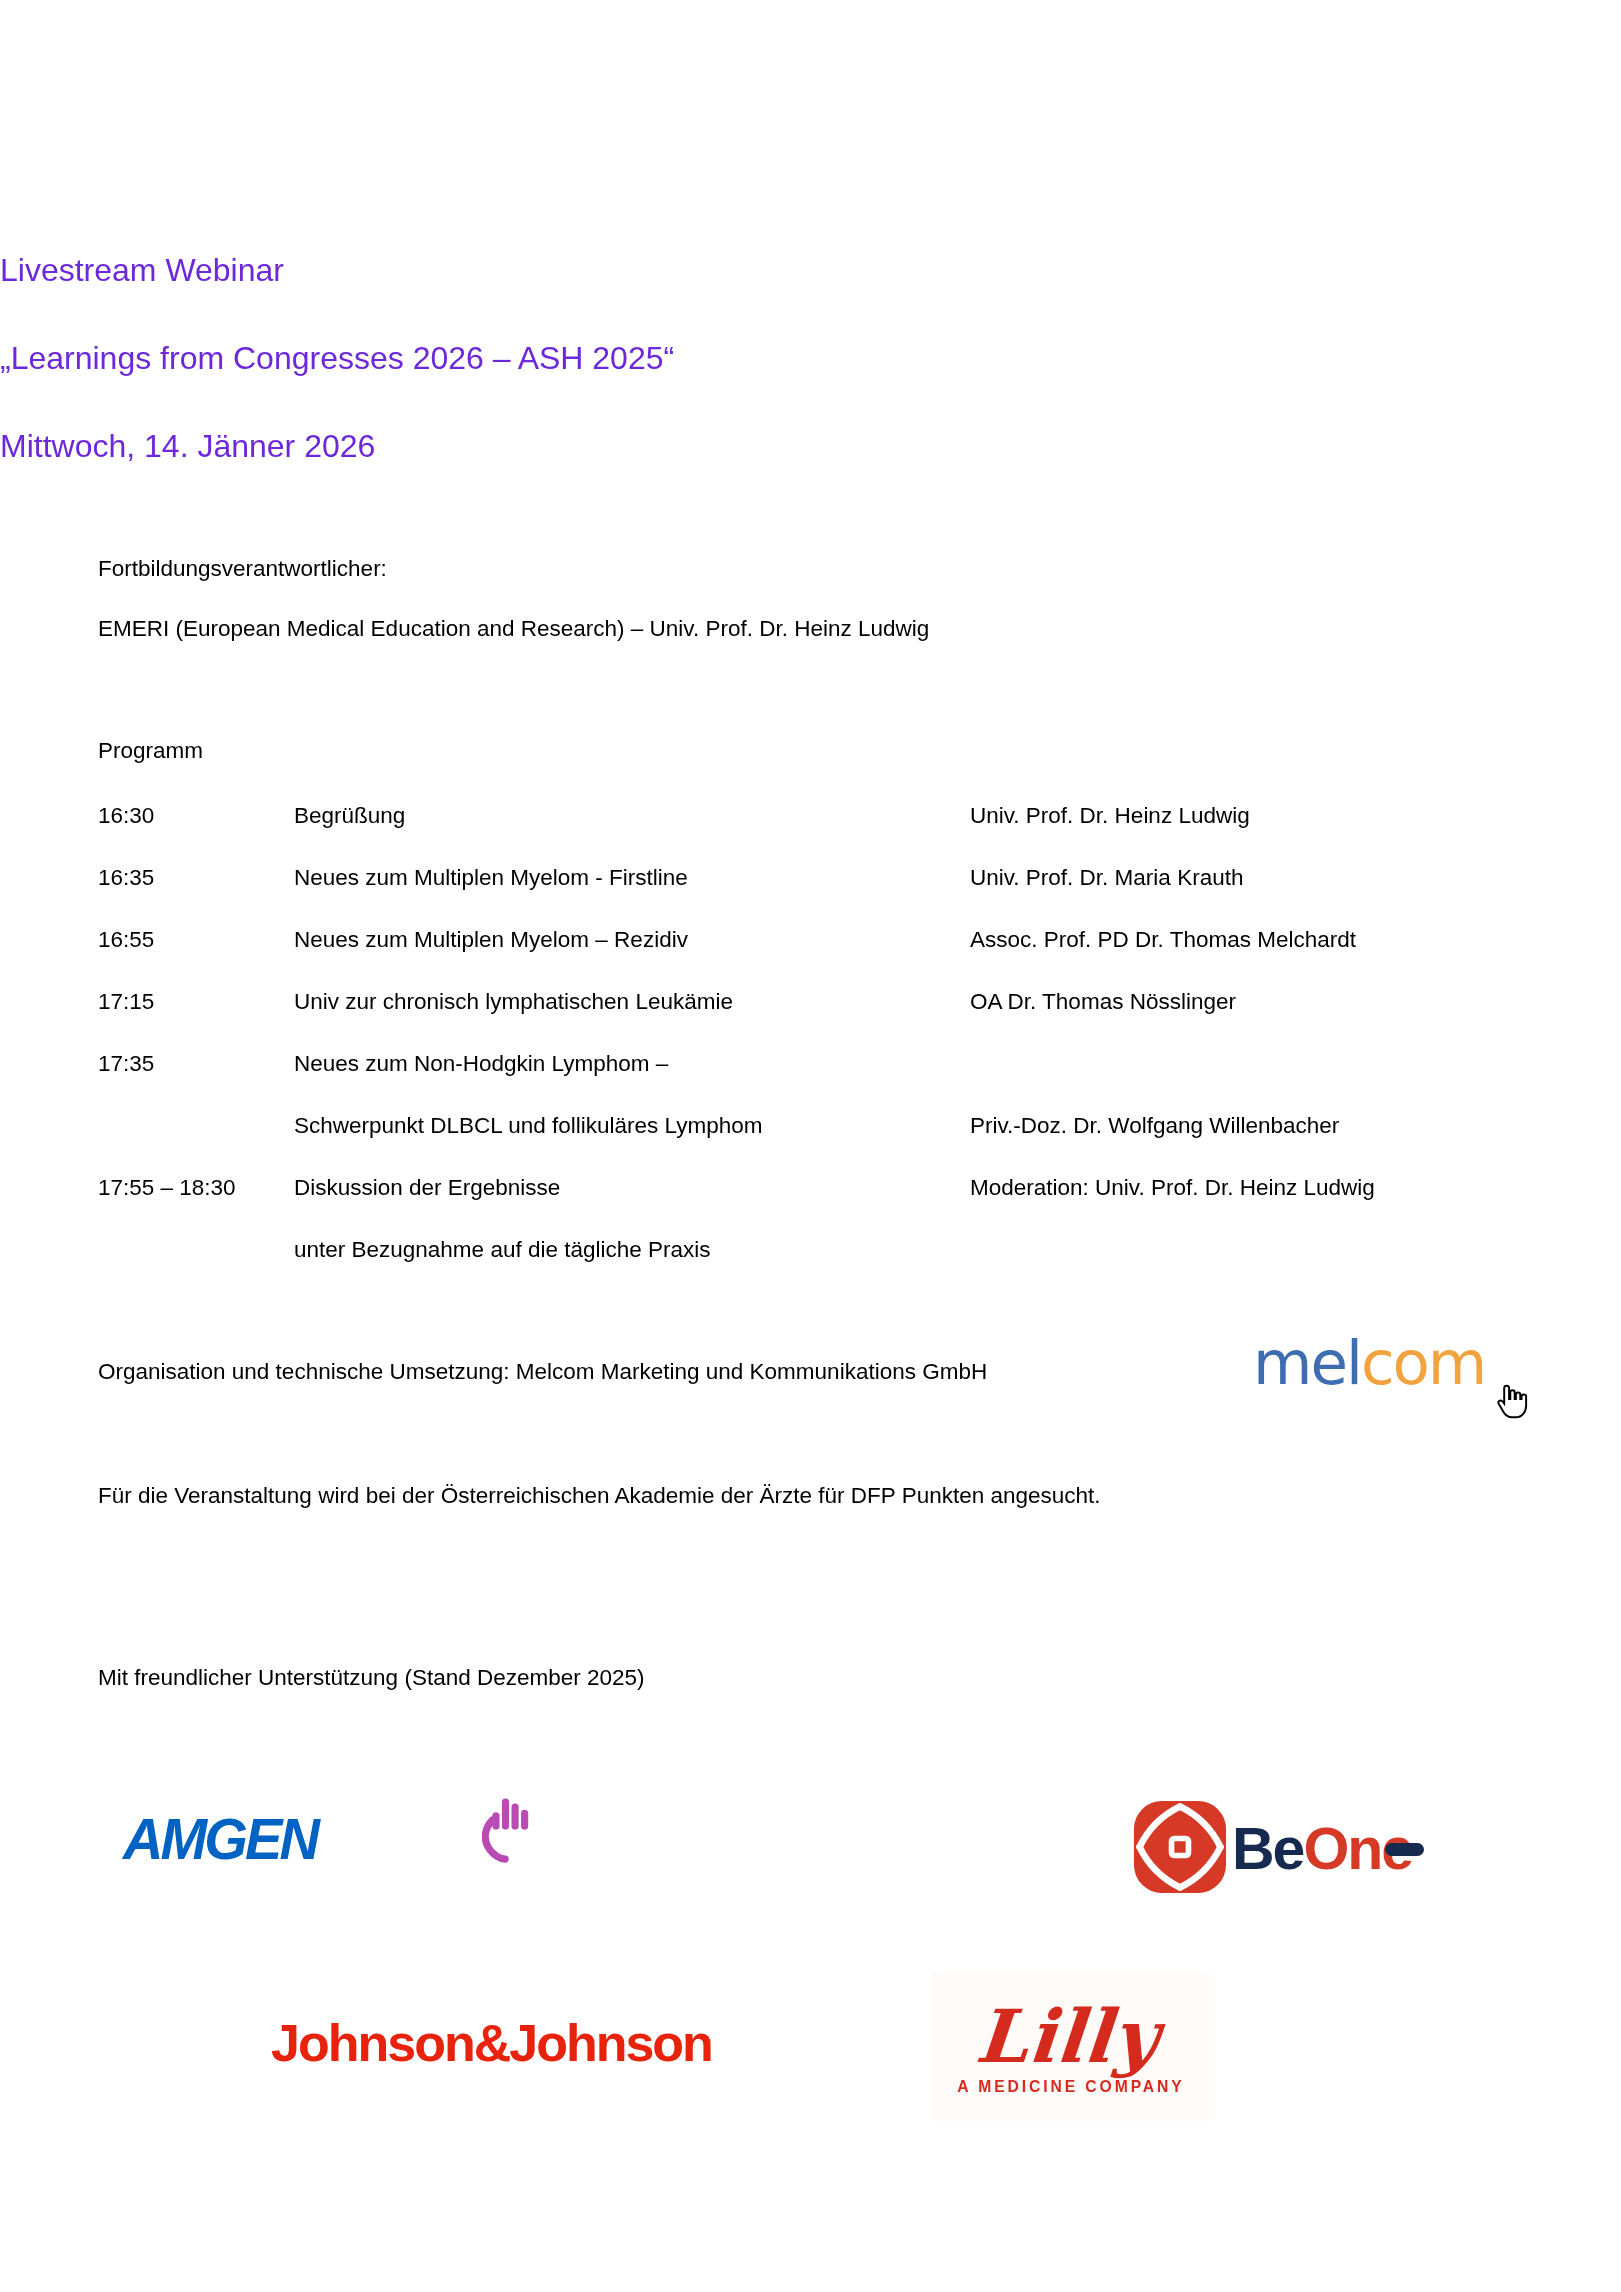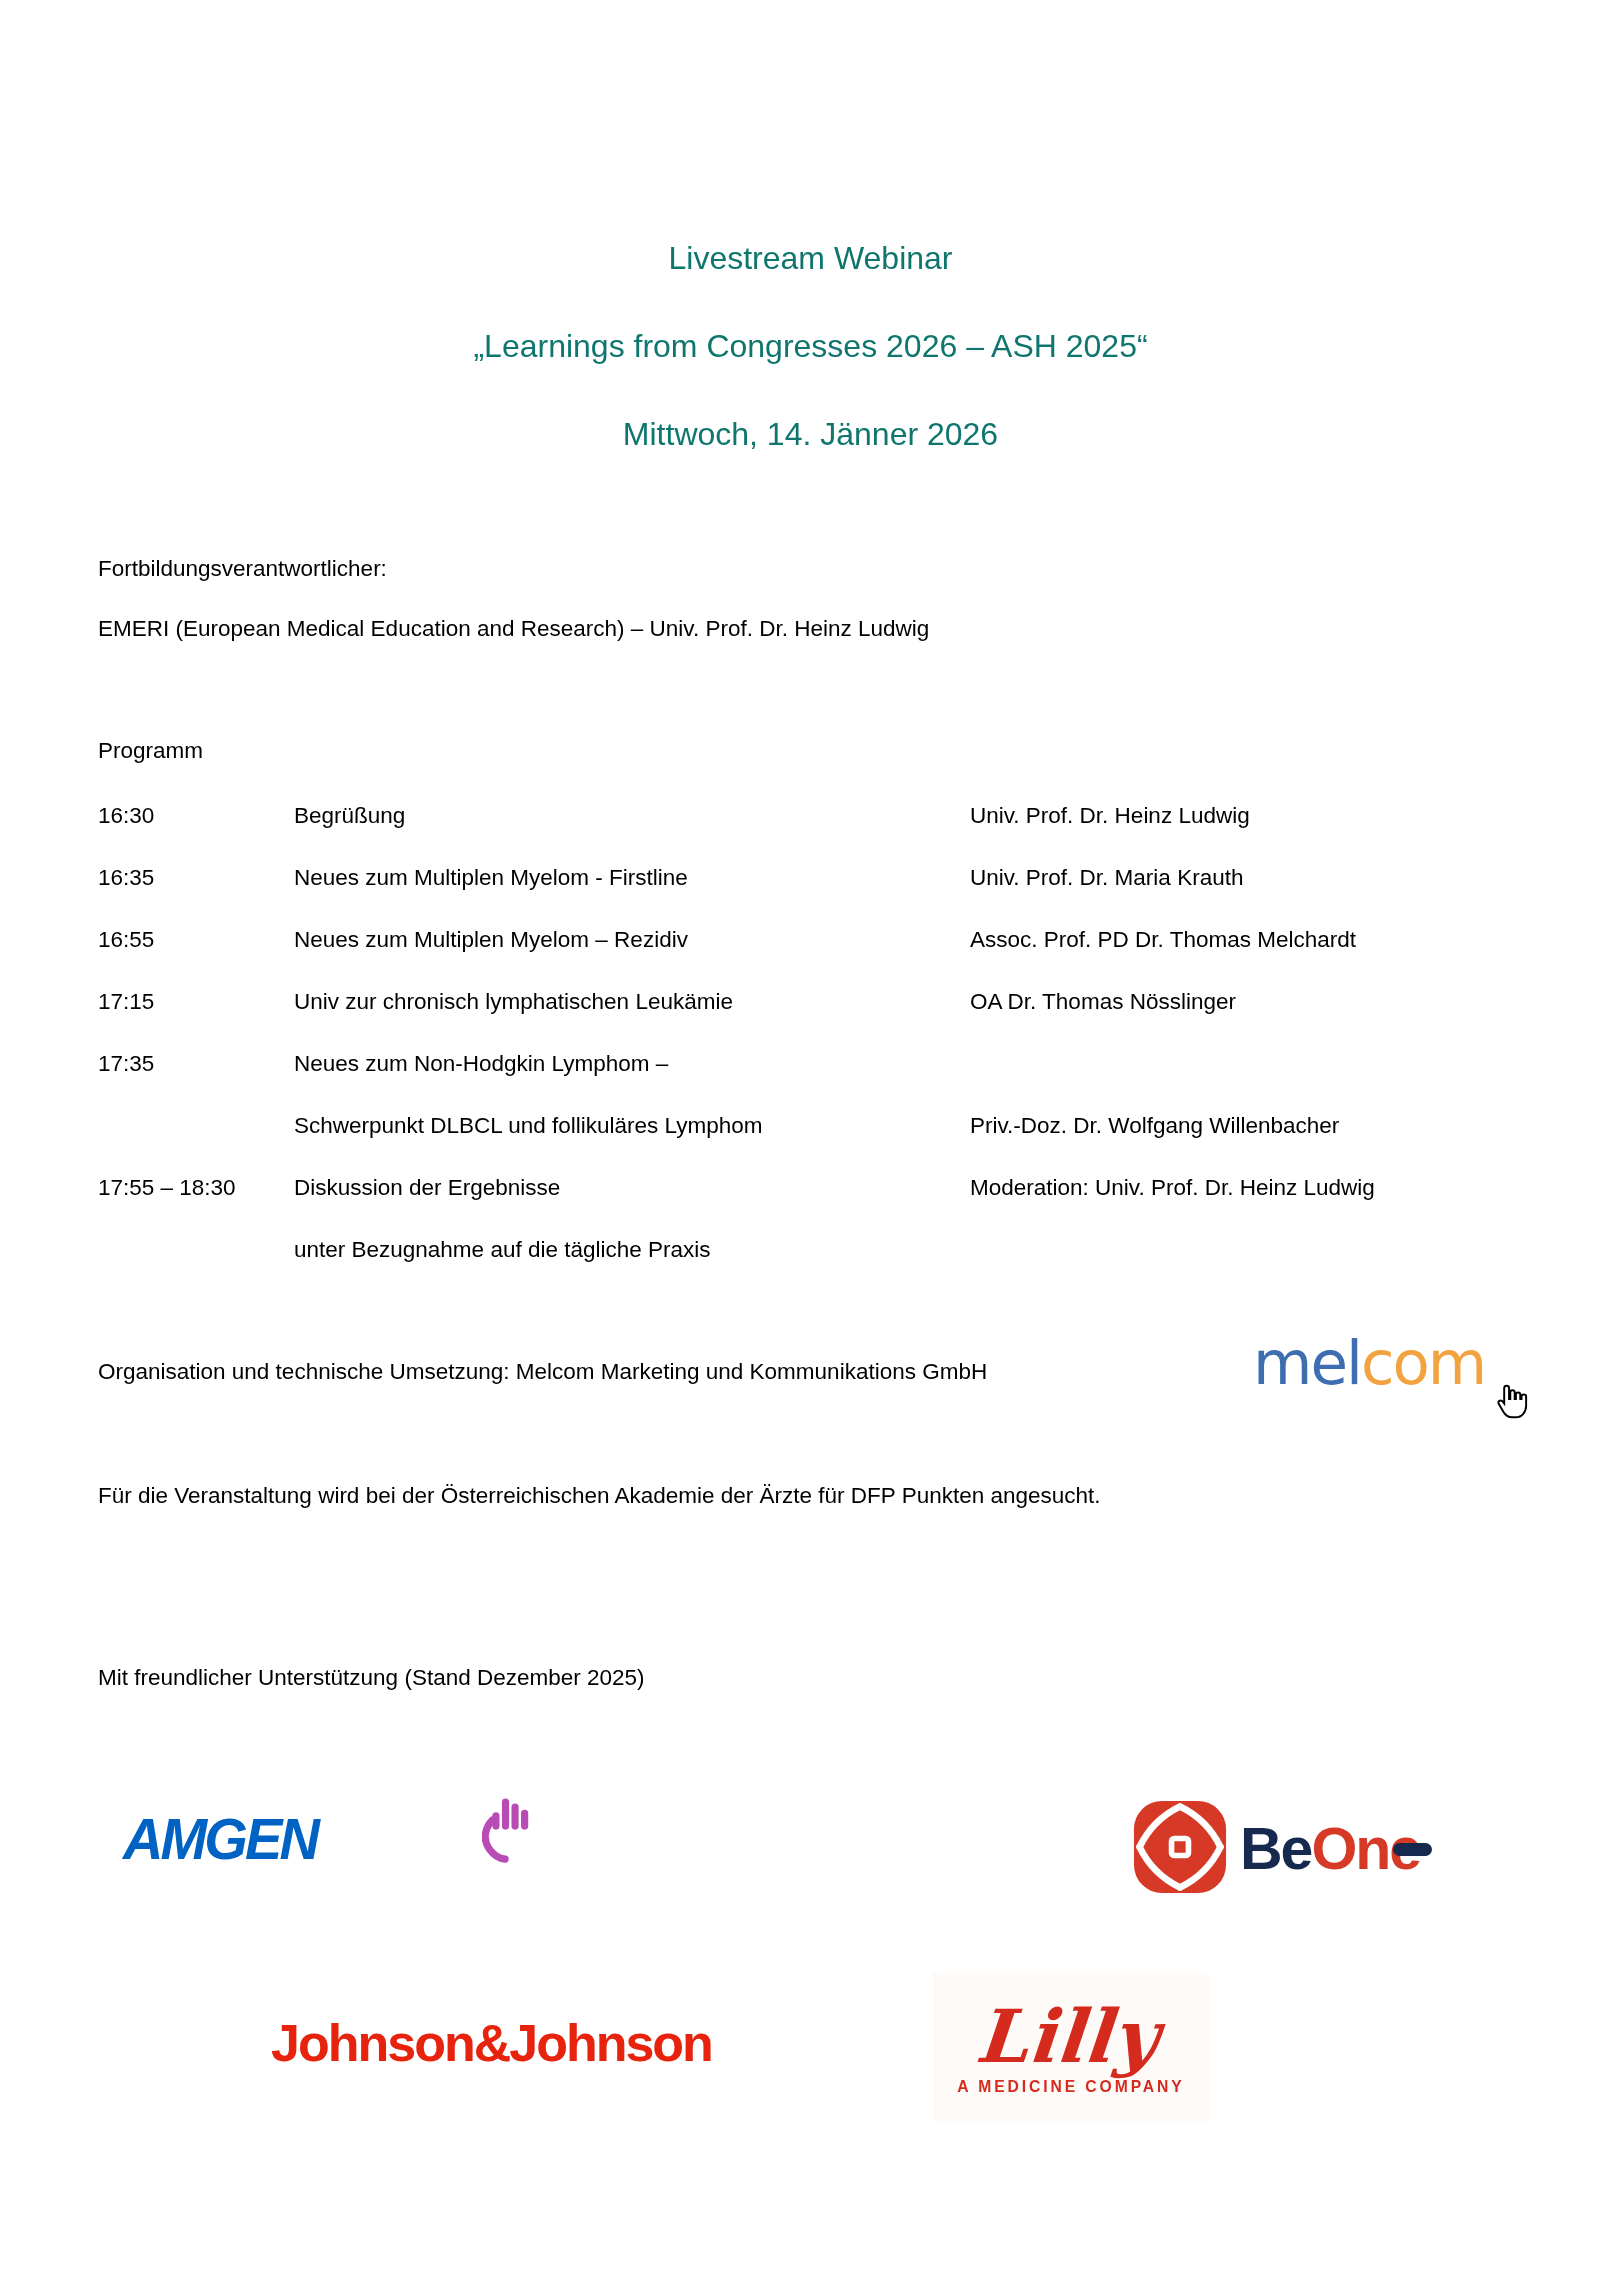--- a/index.html
+++ b/index.html
@@ -7,23 +7,23 @@
   .page{
     position:relative;
     width:1621px;height:2293px;
     background:#ffffff;
     font-family:"Liberation Sans",sans-serif;
     color:#000;
     overflow:hidden;
   }
   
   .title-block{
-    position:absolute;top:241px;left:0;right:0;
-    text-align:center;
-    color:#0f766e;
+    position:absolute;top:253px;left:0;right:0;
+    text-align:left;
+    color:#6d28d9;
     font-size:32px;line-height:35px;
   }
   .title-line{margin:0 0 53px 0;}
   
   .bodytext{font-size:22.5px;line-height:27.4px;}
   .bold{font-weight:normal;}
   .responsible{position:absolute;left:98px;right:98px;top:555px;}
   .responsible .heading{margin-bottom:33px;}
   .program-heading{position:absolute;left:98px;top:737px;}
   .program-table{
@@ -49,21 +49,21 @@
   .melcom-cursor{position:absolute;right:5.9px;bottom:5.9px;}
   
   .amgen{
     position:absolute;left:123px;top:1807px;
     color:#0063c3;font-size:56px;font-weight:bold;font-style:italic;
     letter-spacing:-2.9px;transform:scaleY(1.02);
   }
   .bms{position:absolute;left:482px;top:1790px;display:flex;align-items:center;gap:13.7px;}
   .bms-text{color:#5a5551;font-size:47px;letter-spacing:0px;}
   .bms-tm{color:#5a5551;font-size:13.7px;vertical-align:27.4px;}
-  .beone{position:absolute;left:1133px;top:1800px;display:flex;align-items:center;gap:13px;}
+  .beone{position:absolute;left:1133px;top:1800px;display:flex;align-items:center;gap:5px;}
   .beone-text{font-size:59px;font-weight:bold;letter-spacing:-2px;display:flex;}
   .beone-be{color:#16294f;}
   .beone-on{color:#d63a26;}
   .beone-e{color:#d63a26;position:relative;}
   .beone-e::after{
     content:"";position:absolute;left:3.9px;top:28px;width:39px;height:12.7px;
     background:#16294f;border-radius:6.9px;
   }
   .jnj{
     position:absolute;left:271px;top:2013px;

